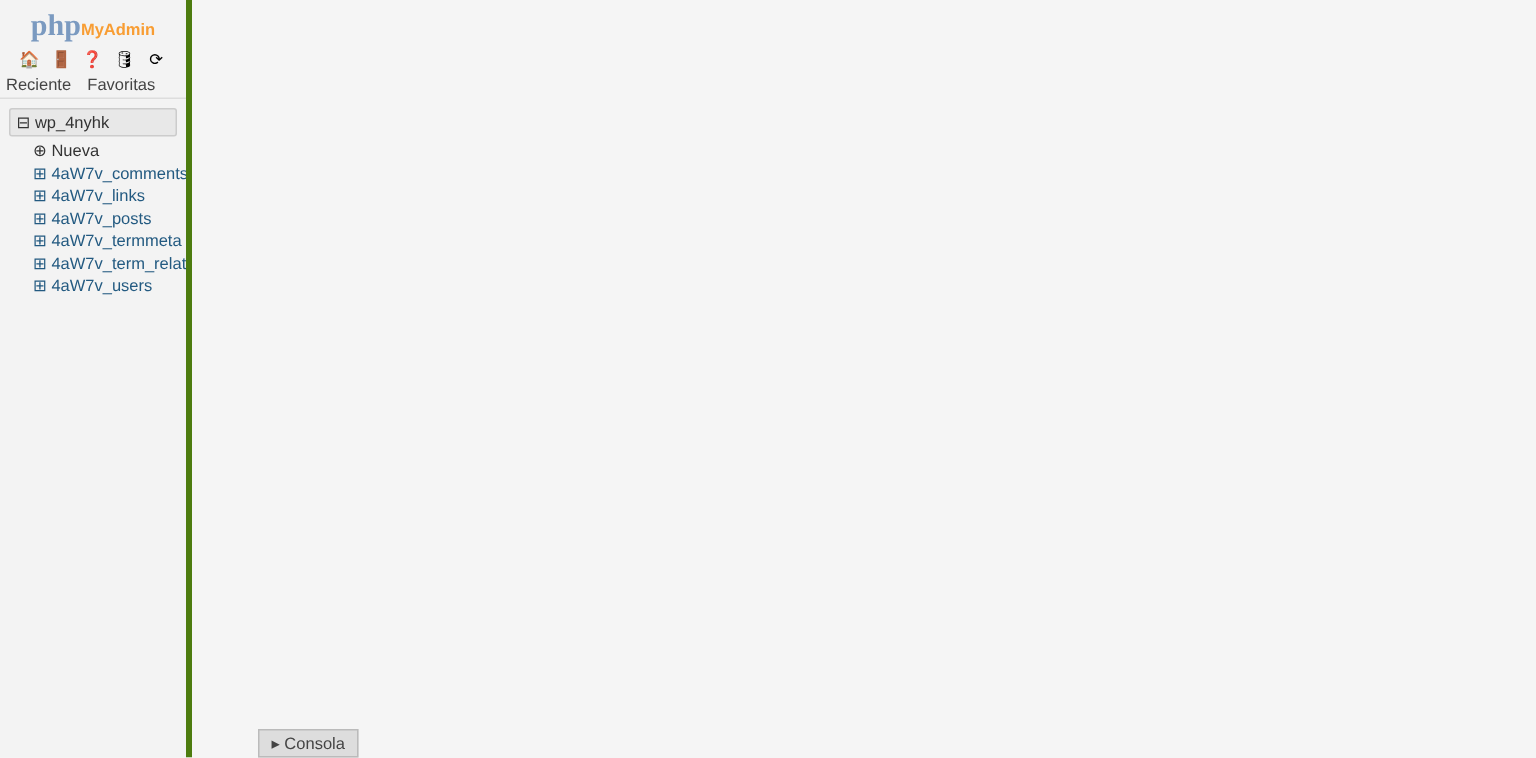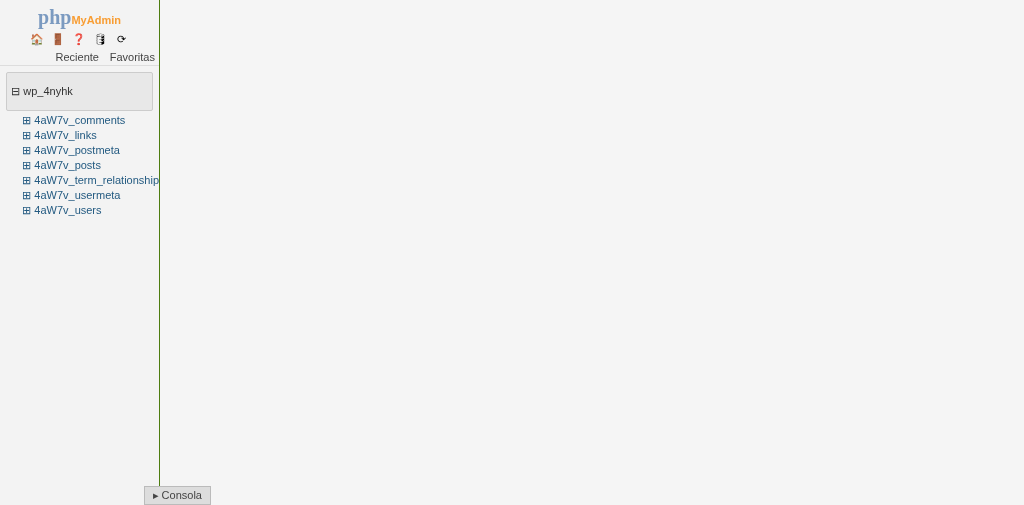--- a/index.html
+++ b/index.html
@@ -2,29 +2,29 @@
 <html><head>
 <meta charset="utf-8">
 <style>
 *{box-sizing:border-box;margin:0;padding:0;font-family:Arial,Helvetica,sans-serif;font-size:11px}
 body{background:#f5f5f5;width:1024px;height:505px;overflow:hidden;display:flex;flex-direction:column}
 .logo{padding:6px 10px 2px;text-align:center}
 .logo-text{font-family:Georgia,serif;font-size:20px;font-weight:bold;color:#7b9ac0}
 .logo-text .my{color:#f89d33}
 .nav-icons{text-align:center;padding:2px}
 .nav-icons span{display:inline-block;width:14px;height:14px;margin:0 2px}
-.leftcol{width:160px;background:#f3f3f3;border-right:1px solid #4d7c0f;height:505px;overflow:hidden;flex-shrink:0}
-.tabs-mini{text-align:right;font-size:10px;color:#444;padding:2px 0;border-bottom:1px solid #ddd}
+.leftcol{width:128px;background:#f3f3f3;border-right:4px solid #4d7c0f;height:505px;overflow:hidden;flex-shrink:0}
+.tabs-mini{text-align:left;font-size:10px;color:#444;padding:2px 0;border-bottom:1px solid #ddd}
 .tabs-mini span{padding:0 4px}
 .tree{padding:4px 2px;font-size:11px;color:#333}
-.tree-db{background:#e8e8e8;padding:12px 4px;border:1px solid #ccc;border-radius:2px;margin:2px 4px}
+.tree-db{background:#e8e8e8;padding:2px 4px;border:1px solid #ccc;border-radius:2px;margin:2px 4px}
 .tree-item{padding:1px 0 1px 20px;white-space:nowrap;color:#235a81}
 .tree-item.new{color:#333;padding-left:20px}
 .main{flex:1;height:505px;overflow:hidden;display:flex;flex-direction:column;background:#f5f5f5}
-.console{position:absolute;bottom:0;left:144px;background:#ddd;border:1px solid #bbb;padding:2px 8px;font-size:11px;color:#444}
+.console{position:absolute;bottom:0;left:172px;background:#ddd;border:1px solid #bbb;padding:2px 8px;font-size:11px;color:#444}
 </style>
 </head>
 <body>
 
 <div class="leftcol">
   <div class="logo">
     <span class="logo-text">php<span class="my">MyAdmin</span></span>
   </div>
   <div class="nav-icons">
     <span>🏠</span>
@@ -32,27 +32,27 @@
     <span>❓</span>
     <span>🛢</span>
     <span>⟳</span>
   </div>
   <div class="tabs-mini">
     <span>Reciente</span>
     <span>Favoritas</span>
   </div>
   <div class="tree">
     <div class="tree-db">⊟ <span>wp_4nyhk</span></div>
+    <div class="tree-item new">⊕ <span>Nueva</span></div>
     <div id="tree-items">
         <div class="tree-item">⊞ 4aW7v_comments</div>
         <div class="tree-item">⊞ 4aW7v_links</div>
-        <div class="tree-item">⊞ 4aW7v_postmeta</div>
         <div class="tree-item">⊞ 4aW7v_posts</div>
+        <div class="tree-item">⊞ 4aW7v_termmeta</div>
         <div class="tree-item">⊞ 4aW7v_term_relationships</div>
-        <div class="tree-item">⊞ 4aW7v_usermeta</div>
         <div class="tree-item">⊞ 4aW7v_users</div>
       </div>
   </div>
 </div>
 
 <div class="main">
   
 
   
 

